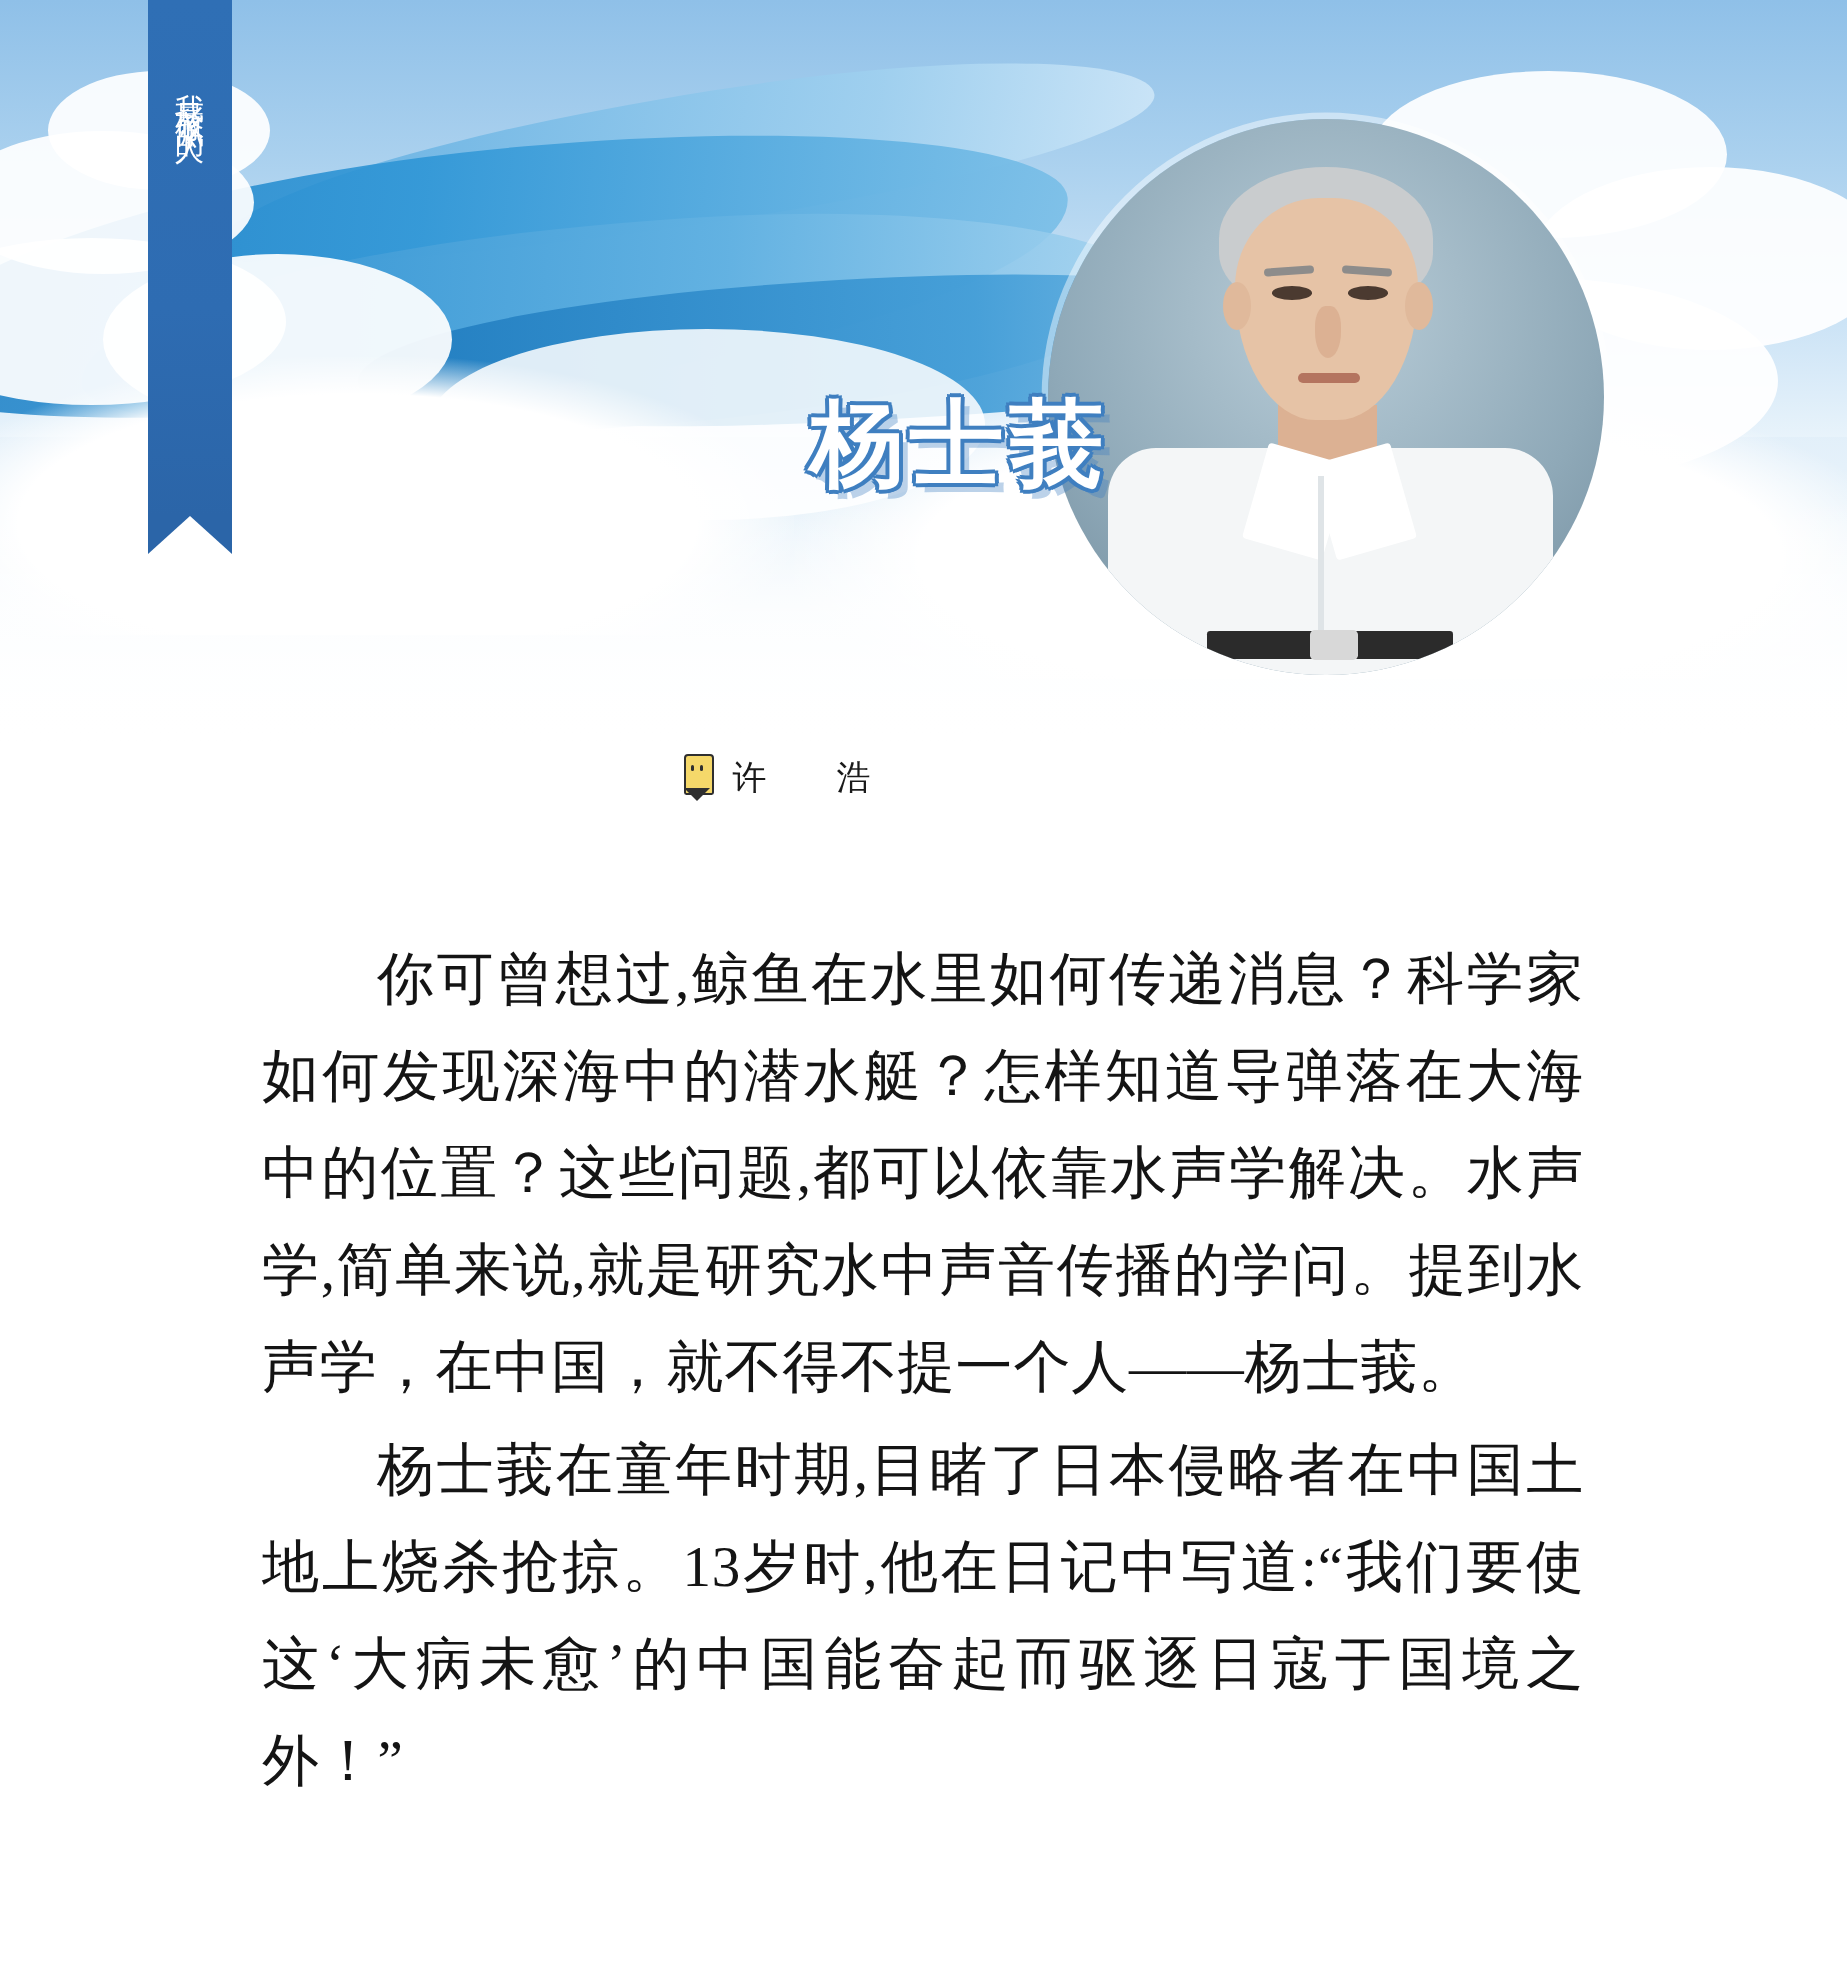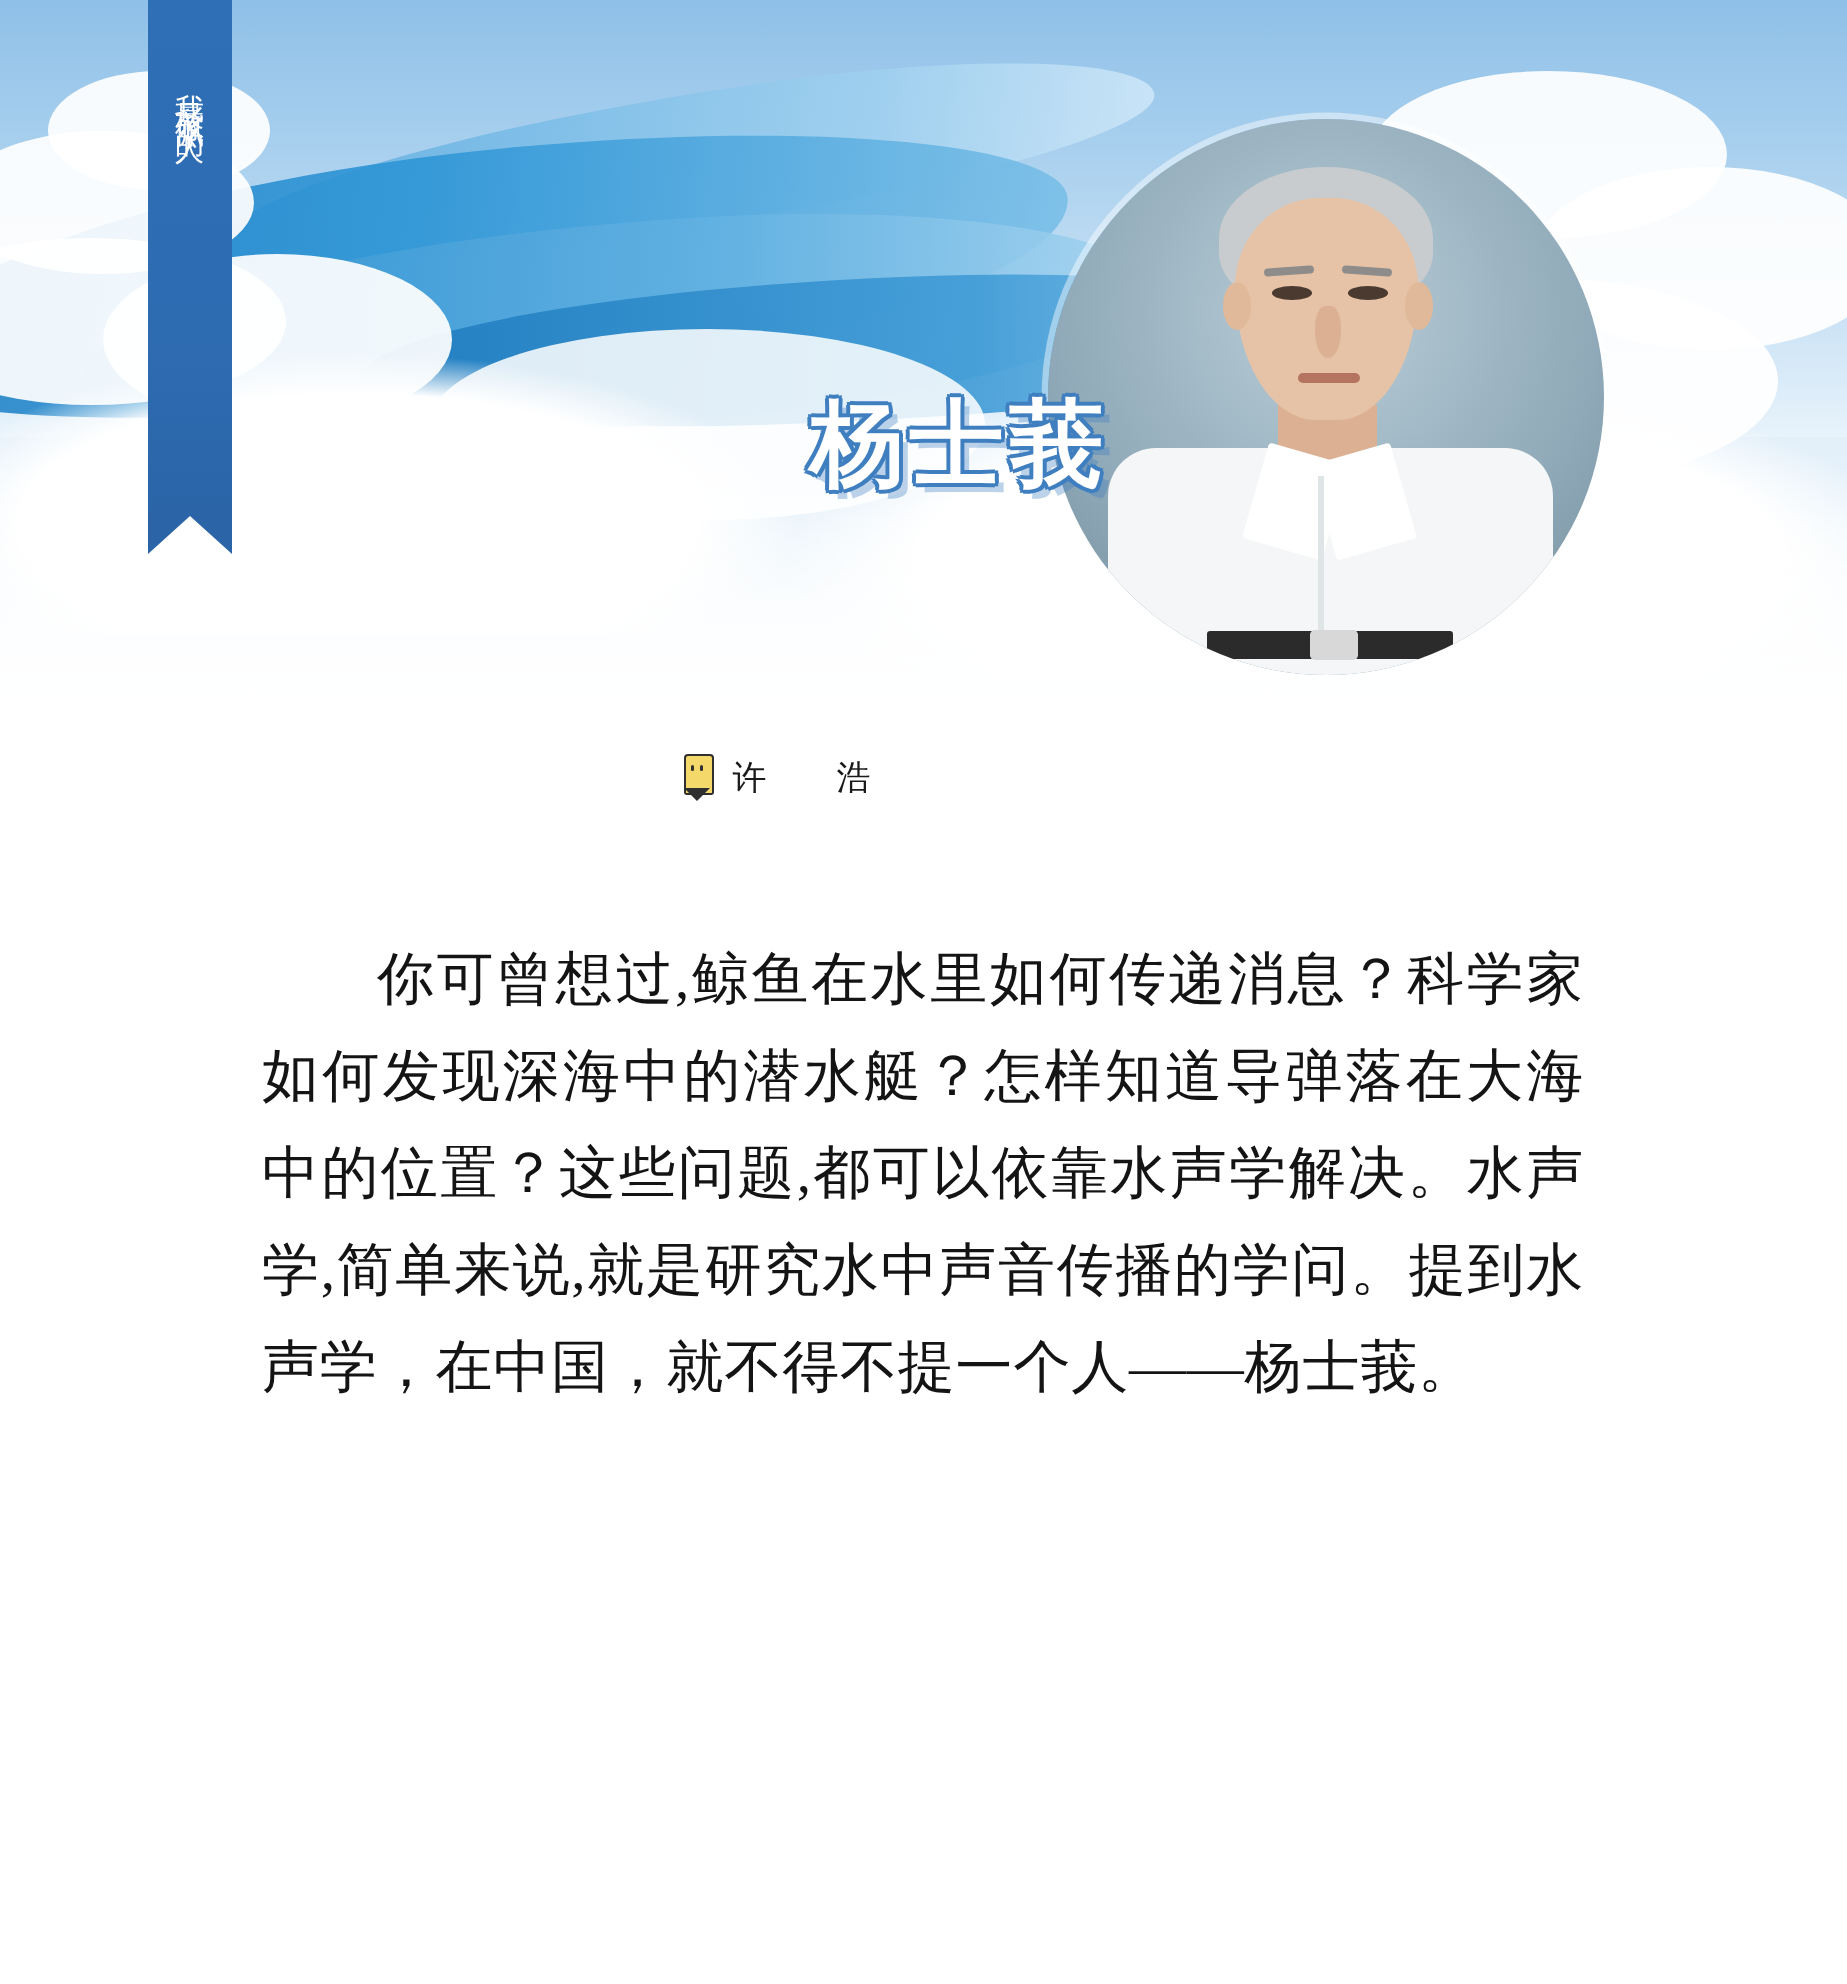--- a/index.html
+++ b/index.html
@@ -330,14 +330,15 @@
   <div class="pencilIcon">
     <div class="pencilBody"></div>
     <div class="pencilFace"></div>
     <div class="pencilTip"></div>
   </div>
   <div class="bylineName">许　浩</div>
 </div>
 
 <div class="content">
   <p class="para">你可曾想过,鲸鱼在水里如何传递消息？科学家如何发现深海中的潜水艇？怎样知道导弹落在大海中的位置？这些问题,都可以依靠水声学解决。水声学,简单来说,就是研究水中声音传播的学问。提到水声学，在中国，就不得不提一个人——杨士莪。</p>
+  <p class="para">杨士莪在童年时期,目睹了日本侵略者在中国土地上烧杀抢掠。13岁时,他在日记中写道:“我们要使这‘大病未愈’的中国能奋起而驱逐日寇于国境之外！”</p>
 </div>
 
 
 </body></html>

